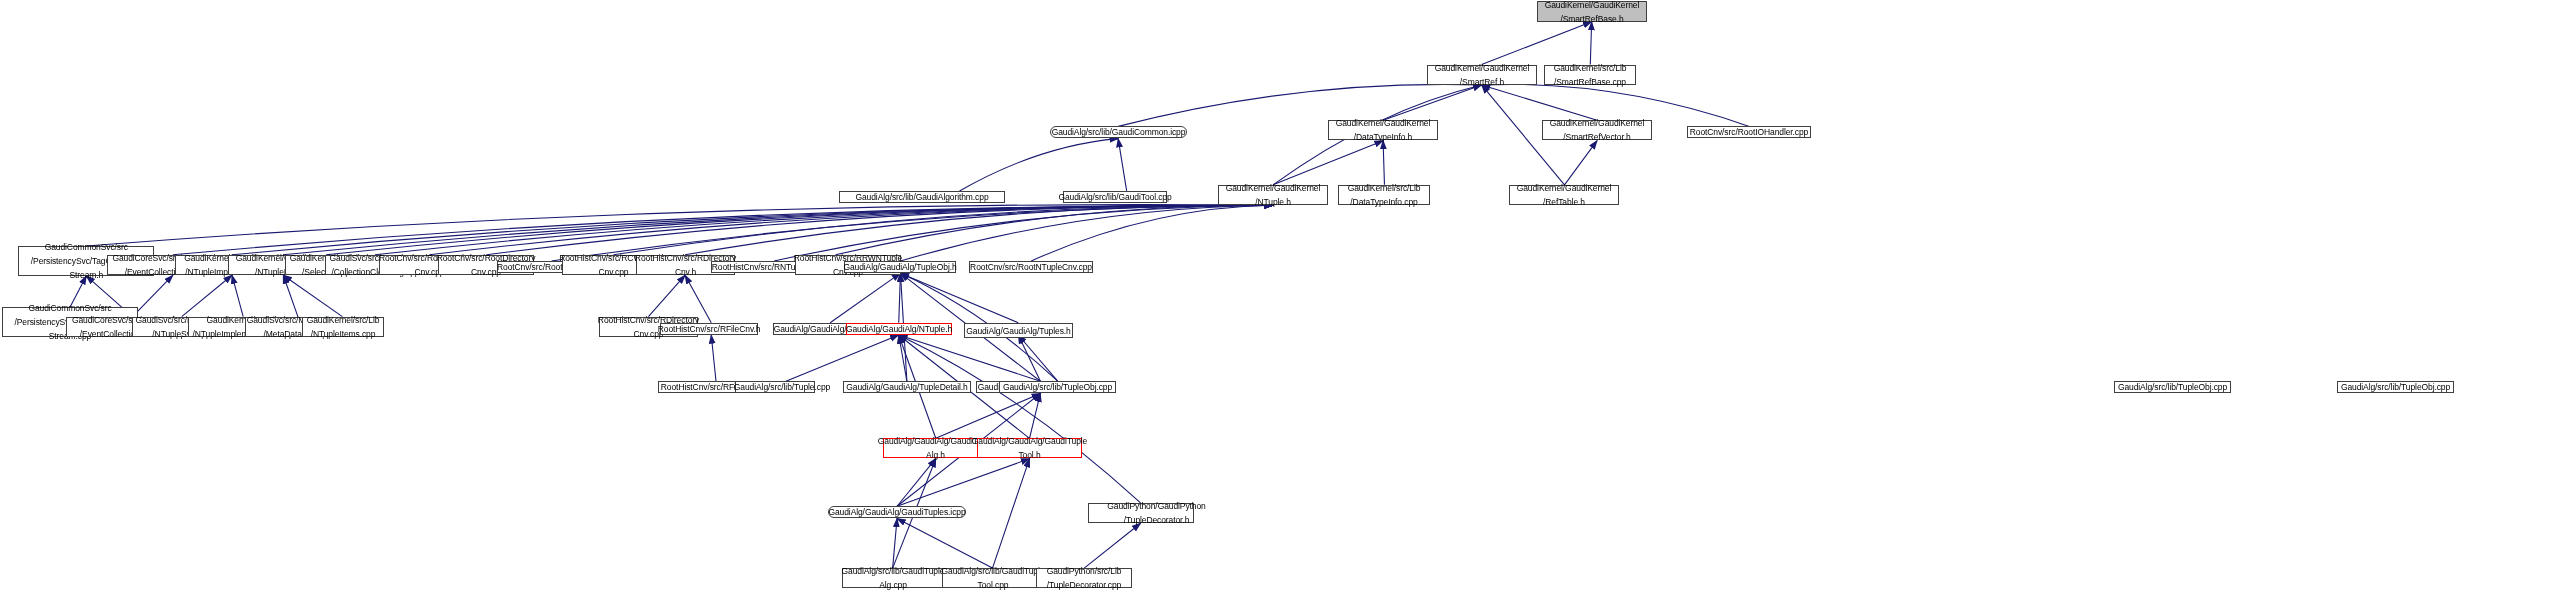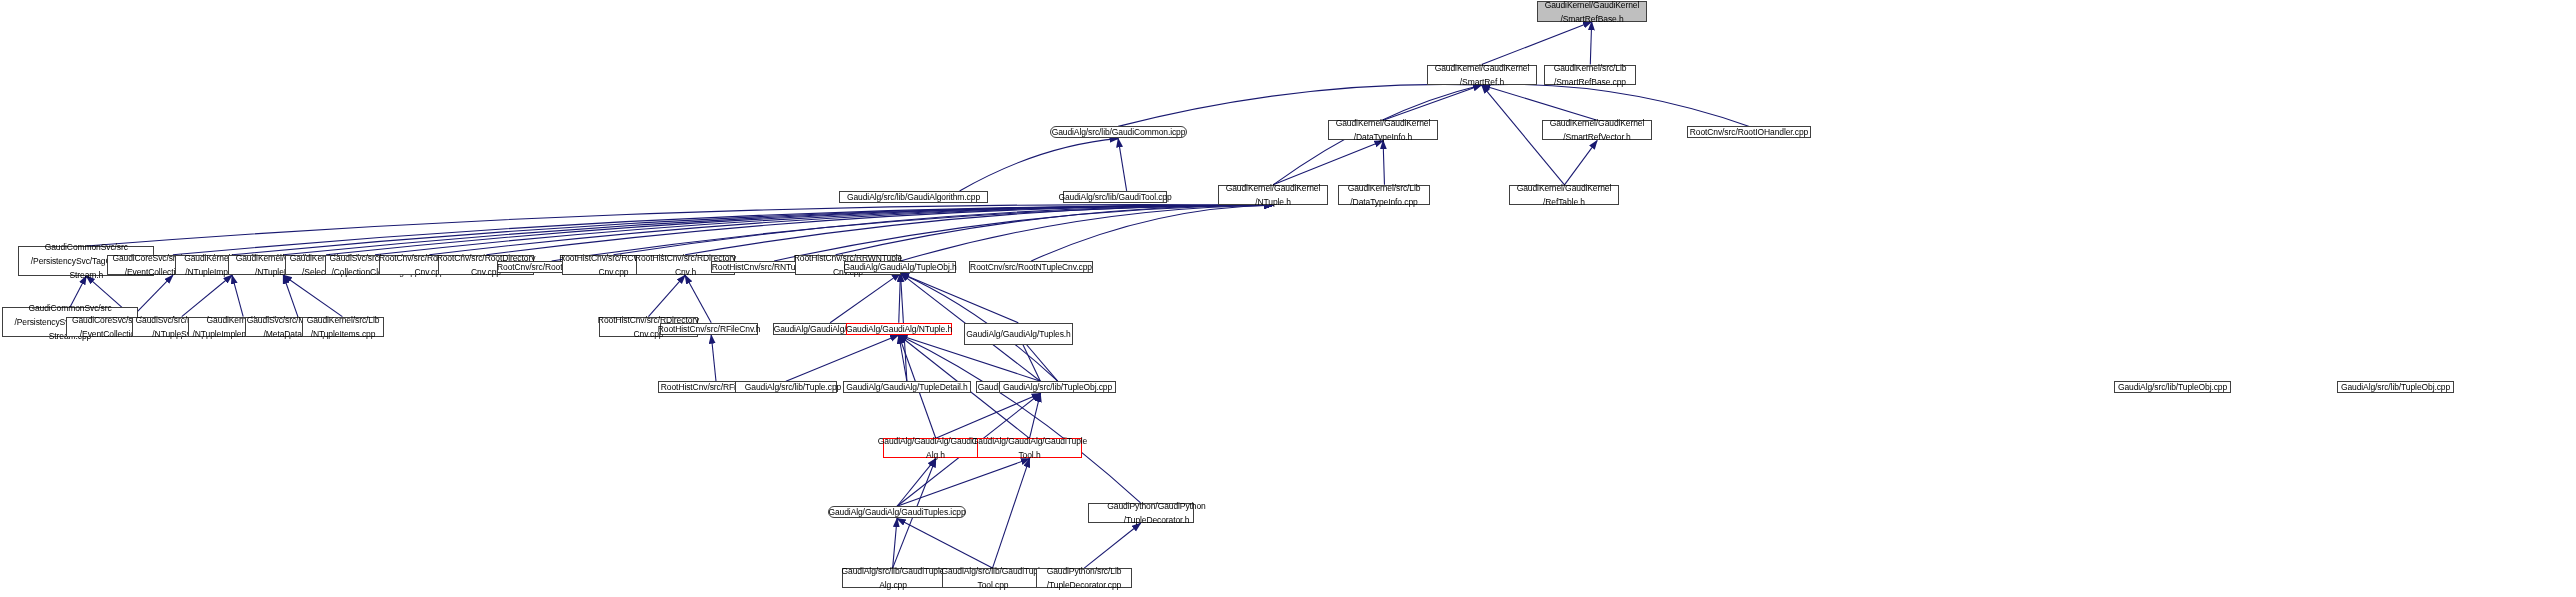--- a/index.html
+++ b/index.html
@@ -130,21 +130,21 @@
       <div class="node" style="left: 1427px; top: 65px; width: 110px; height: 20.4px;">GaudiKernel/GaudiKernel
 /SmartRef.h</div>
       <div class="node" style="left: 1544px; top: 65px; width: 92px; height: 20.4px;">GaudiKernel/src/Lib
 /SmartRefBase.cpp</div>
       <div class="node" style="left: 1050px; top: 126px; width: 137px; height: 12.2px; border-radius: 6px;">GaudiAlg/src/lib/GaudiCommon.icpp</div>
       <div class="node" style="left: 1328px; top: 120px; width: 110px; height: 20.4px;">GaudiKernel/GaudiKernel
 /DataTypeInfo.h</div>
       <div class="node" style="left: 1542px; top: 120px; width: 110px; height: 20.4px;">GaudiKernel/GaudiKernel
 /SmartRefVector.h</div>
       <div class="node" style="left: 1687px; top: 126px; width: 124px; height: 12.2px;">RootCnv/src/RootIOHandler.cpp</div>
-      <div class="node" style="left: 839px; top: 191px; width: 149px; height: 12.2px;">GaudiAlg/src/lib/GaudiAlgorithm.cpp</div>
+      <div class="node" style="left: 839px; top: 191px; width: 166px; height: 12.2px;">GaudiAlg/src/lib/GaudiAlgorithm.cpp</div>
       <div class="node" style="left: 1063px; top: 191px; width: 104px; height: 12.2px;">GaudiAlg/src/lib/GaudiTool.cpp</div>
       <div class="node" style="left: 1218px; top: 185px; width: 110px; height: 20.4px;">GaudiKernel/GaudiKernel
 /NTuple.h</div>
       <div class="node" style="left: 1338px; top: 185px; width: 92px; height: 20.4px;">GaudiKernel/src/Lib
 /DataTypeInfo.cpp</div>
       <div class="node" style="left: 1509px; top: 185px; width: 110px; height: 20.4px;">GaudiKernel/GaudiKernel
 /RefTable.h</div>
       <div class="node" style="left: 18.3px; top: 246px; width: 136px; height: 30px;">GaudiCommonSvc/src
 /PersistencySvc/TagCollection
 Stream.h</div>
@@ -183,23 +183,23 @@
 /NTupleImplementation.cpp</div>
       <div class="node" style="left: 245px; top: 317px; width: 105px; height: 20.4px;">GaudiSvc/src/MetaDataSvc
 /MetaDataSvc.cpp</div>
       <div class="node" style="left: 302px; top: 317px; width: 82px; height: 20.4px;">GaudiKernel/src/Lib
 /NTupleItems.cpp</div>
       <div class="node" style="left: 599px; top: 317px; width: 99px; height: 20.4px;">RootHistCnv/src/RDirectory
 Cnv.cpp</div>
       <div class="node" style="left: 660px; top: 323px; width: 98px; height: 12.2px;">RootHistCnv/src/RFileCnv.h</div>
       <div class="node" style="left: 773px; top: 323px; width: 114px; height: 12.2px;">GaudiAlg/GaudiAlg/TuplePut.h</div>
       <div class="node hl" style="left: 846px; top: 323px; width: 106px; height: 12.2px;">GaudiAlg/GaudiAlg/NTuple.h</div>
-      <div class="node" style="left: 964px; top: 323px; width: 109px; height: 22px;">GaudiAlg/GaudiAlg/Tuples.h</div>
+      <div class="node" style="left: 964px; top: 323px; width: 109px; height: 15px;">GaudiAlg/GaudiAlg/Tuples.h</div>
       <div class="node" style="left: 658px; top: 381px; width: 117px; height: 12.2px;">RootHistCnv/src/RFileCnv.cpp</div>
-      <div class="node" style="left: 735px; top: 381px; width: 102px; height: 12.2px; padding-left: 16px;">GaudiAlg/src/lib/Tuple.cpp</div>
+      <div class="node" style="left: 735px; top: 381px; width: 80px; height: 12.2px; padding-left: 16px;">GaudiAlg/src/lib/Tuple.cpp</div>
       <div class="node" style="left: 843px; top: 381px; width: 128px; height: 12.2px;">GaudiAlg/GaudiAlg/TupleDetail.h</div>
       <div class="node" style="left: 976px; top: 381px; width: 130px; height: 12.2px;">GaudiAlg/GaudiAlg/GaudiTuples.h</div>
       <div class="node" style="left: 999px; top: 381px; width: 117px; height: 12.2px;">GaudiAlg/src/lib/TupleObj.cpp</div>
       <div class="node hl" style="left: 883px; top: 438px; width: 105px; height: 20.4px;">GaudiAlg/GaudiAlg/GaudiTuple
 Alg.h</div>
       <div class="node hl" style="left: 977px; top: 438px; width: 105px; height: 20.4px;">GaudiAlg/GaudiAlg/GaudiTuple
 Tool.h</div>
       <div class="node" style="left: 1088px; top: 503px; width: 106px; height: 20.4px; padding-left: 33px;">GaudiPython/GaudiPython
 /TupleDecorator.h</div>
       <div class="node" style="left: 828px; top: 506px; width: 138px; height: 12.2px; border-radius: 6px;">GaudiAlg/GaudiAlg/GaudiTuples.icpp</div>

